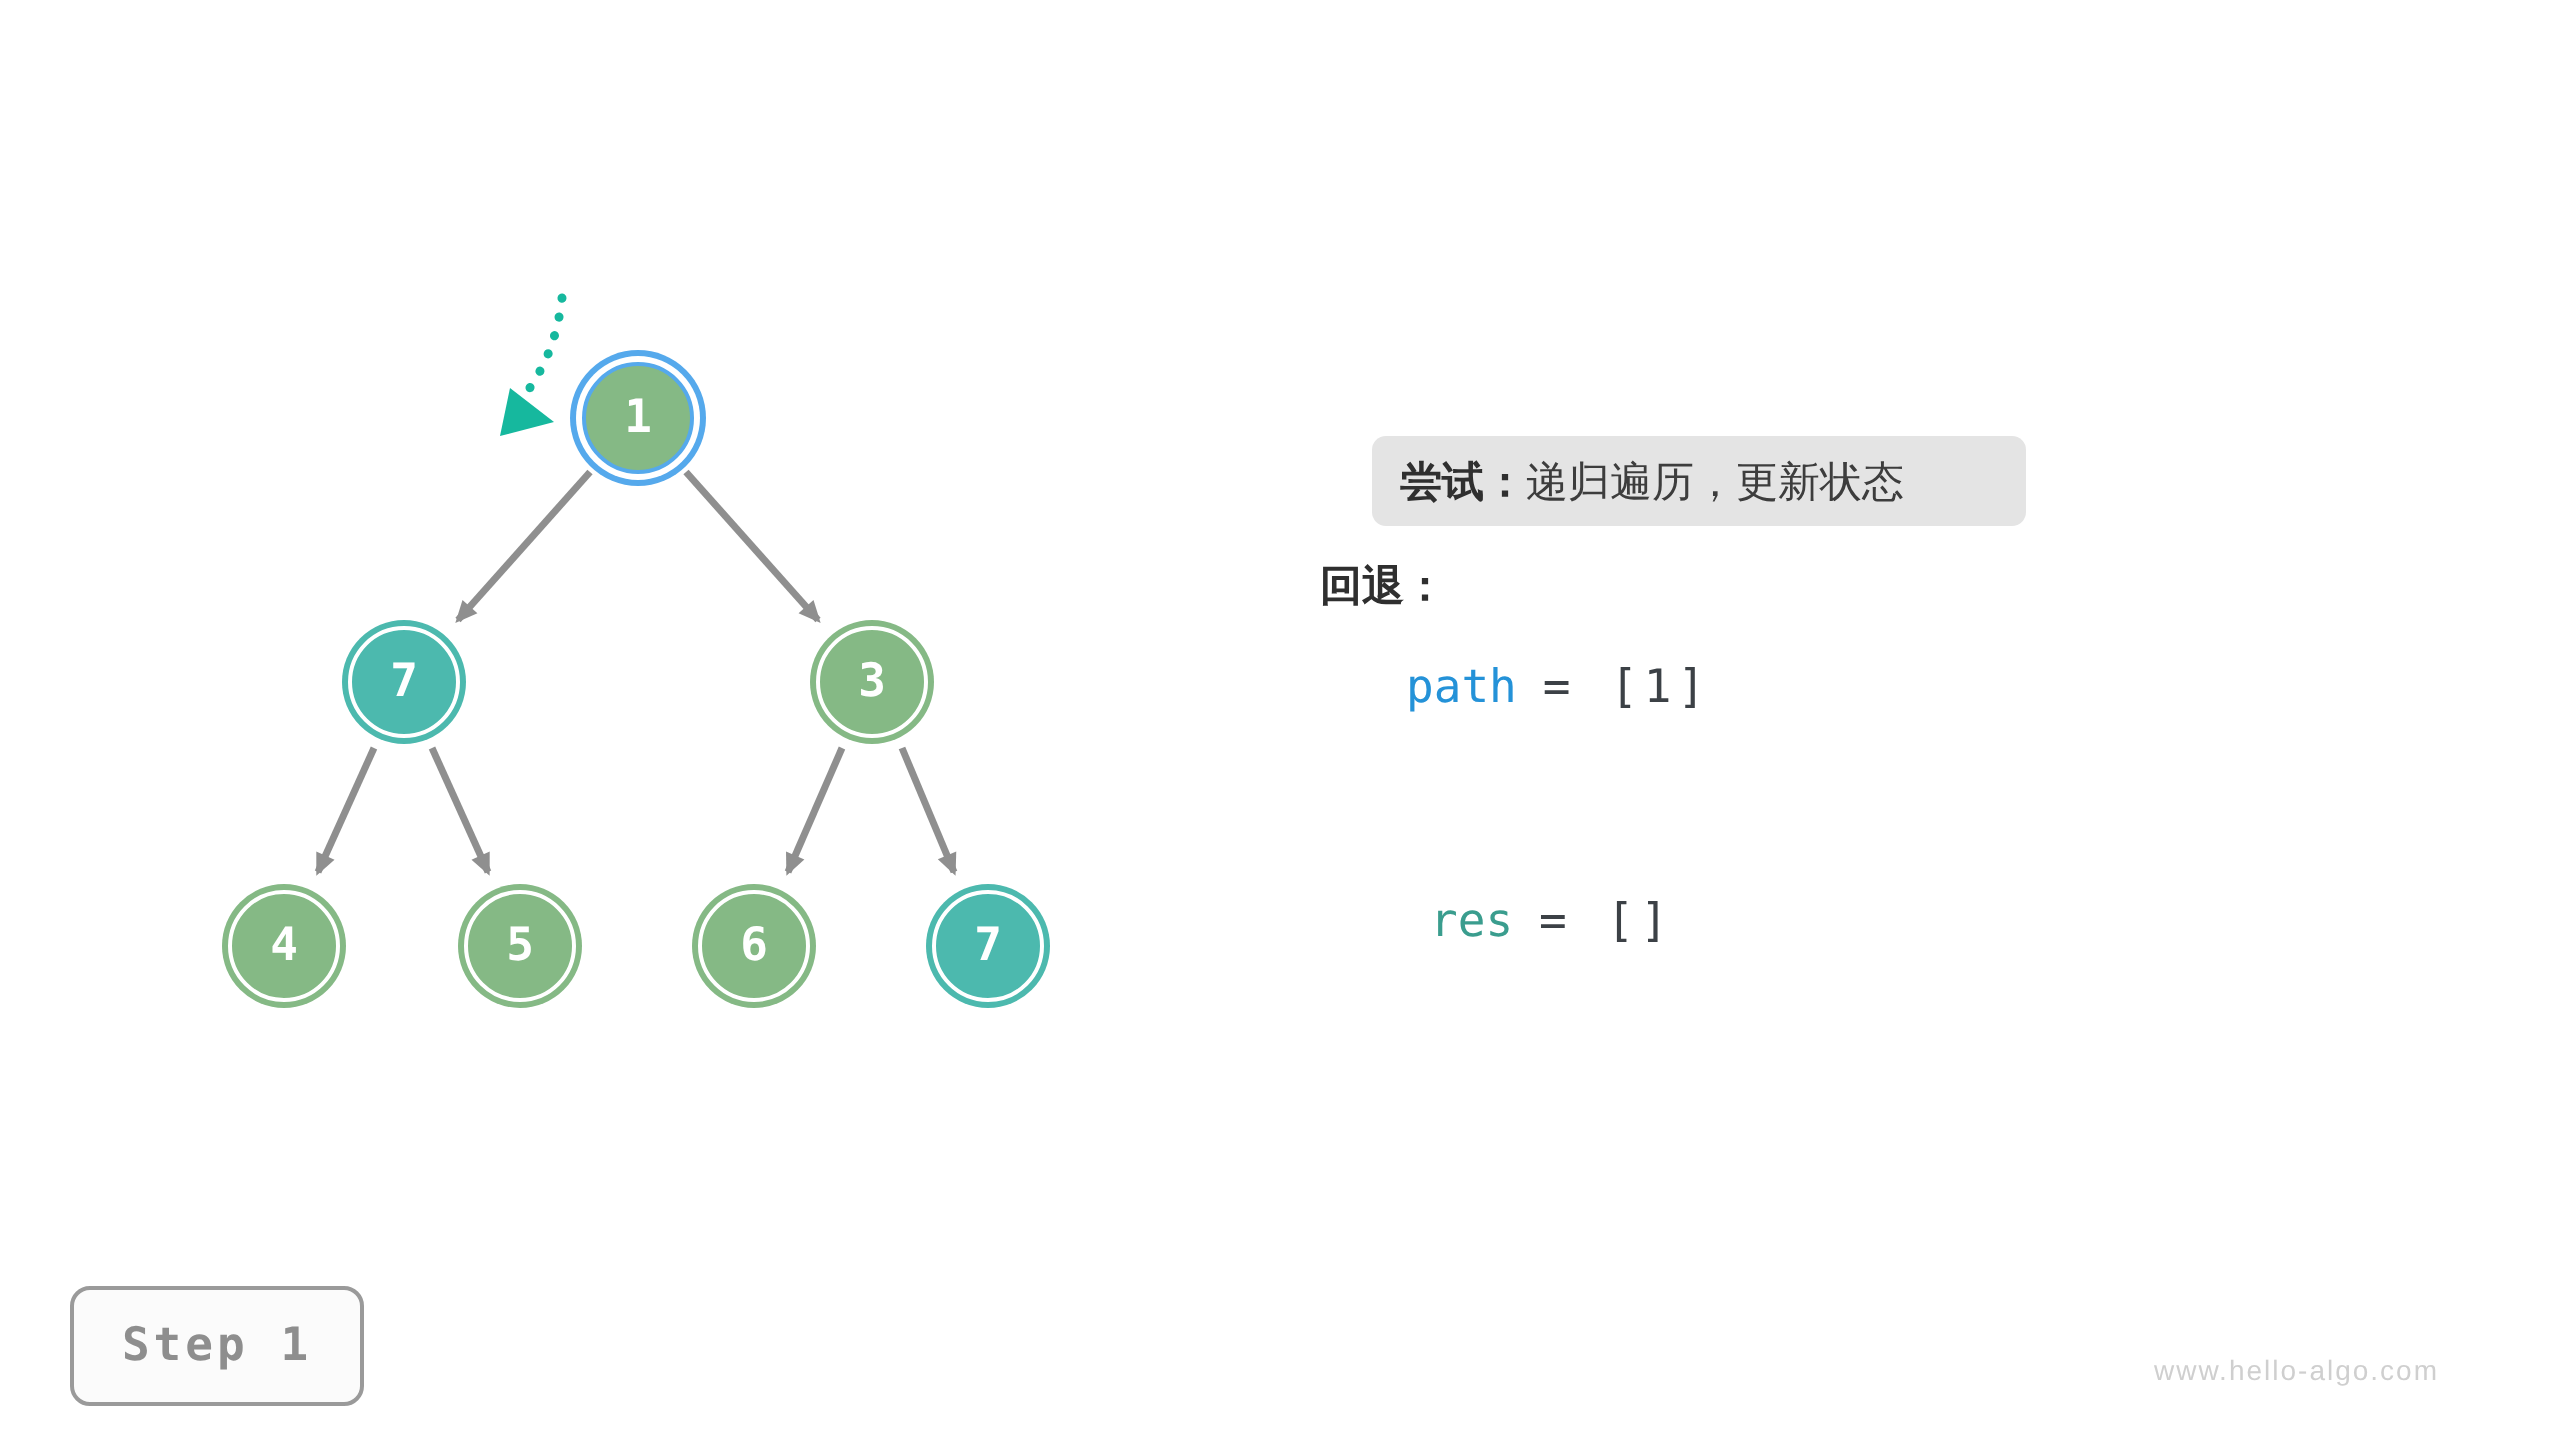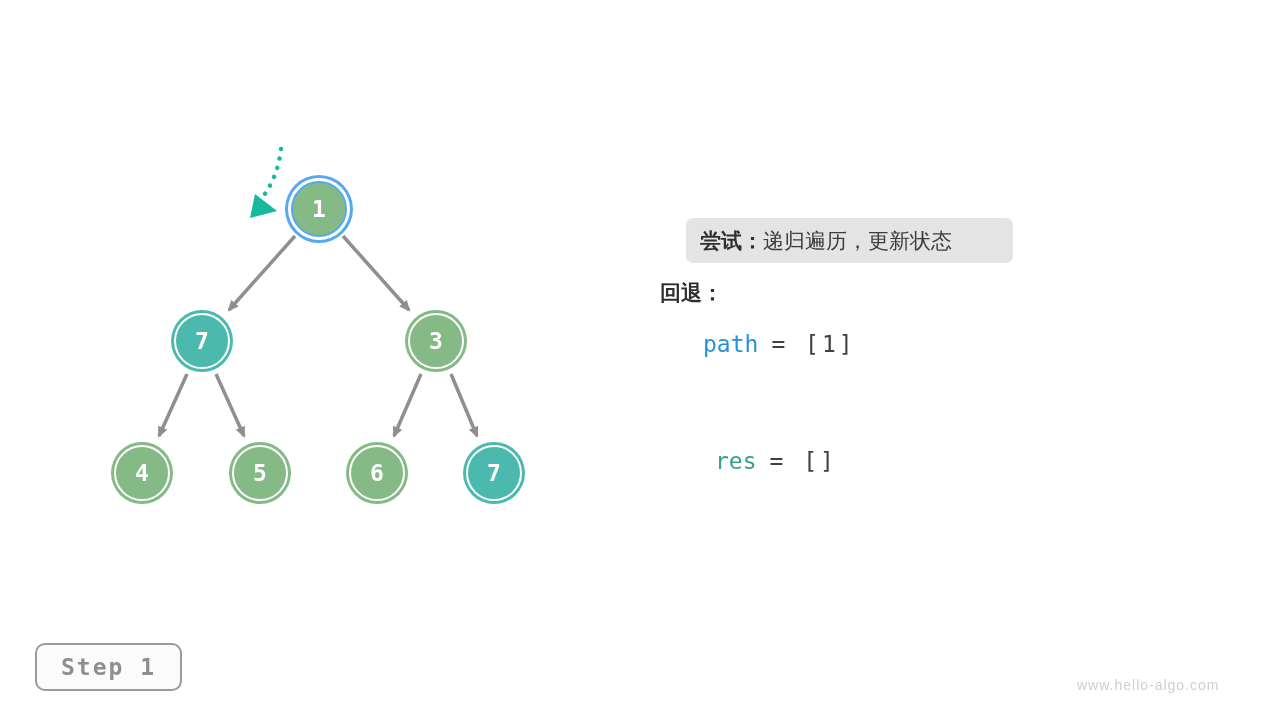--- a/index.html
+++ b/index.html
@@ -43,21 +43,21 @@
   }
   .code-line.path { left:703px; top:331px; }
   .code-line.res  { left:703px; top:448px;margin-left:12px; }
   .code-var { font-weight:400; }
   .code-var.blue { color:#2492d8; }
   .code-var.teal { color:#3a9d8e; }
   .code-rest { color:#3c4146; margin-left:13px; letter-spacing:3px; white-space:pre; }
 
   
   .step-box {
-    position:absolute; left:35px; top:643px; width:147px; height:48px;
+    position:absolute; left:35px; top:643px; width:147px; height:60px;
     box-sizing:border-box; border:2px solid #9a9a9a; border-radius:10px;
     background:#fbfbfb; display:flex; align-items:center; justify-content:center;
     font-family:"DejaVu Sans Mono", monospace; font-weight:700; font-size:23px;
     color:#8e8e8e; letter-spacing:2px; z-index:2;
   }
 
   .watermark {
     position:absolute; left:1077px; top:677px; z-index:2;
     font-family:Liberation Sans, sans-serif; font-size:14px;
     color:#cfcfcf; letter-spacing:1px;

